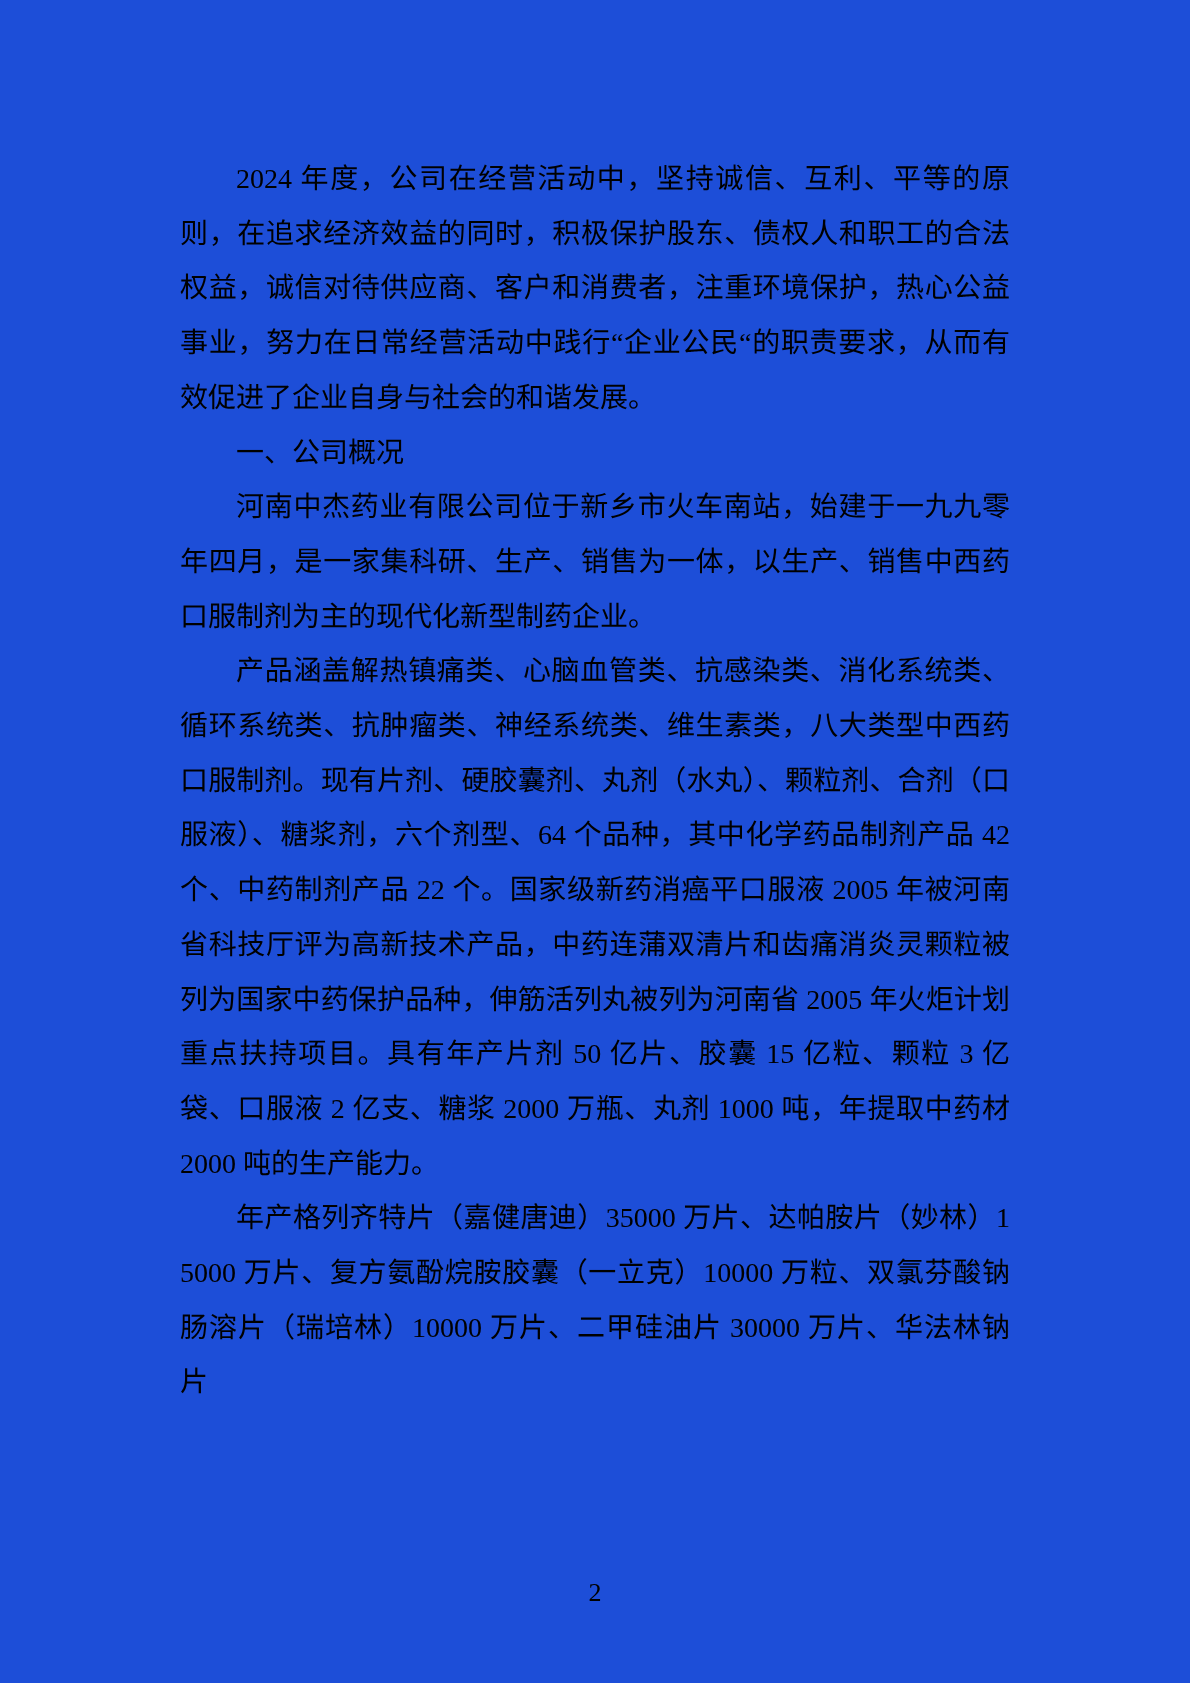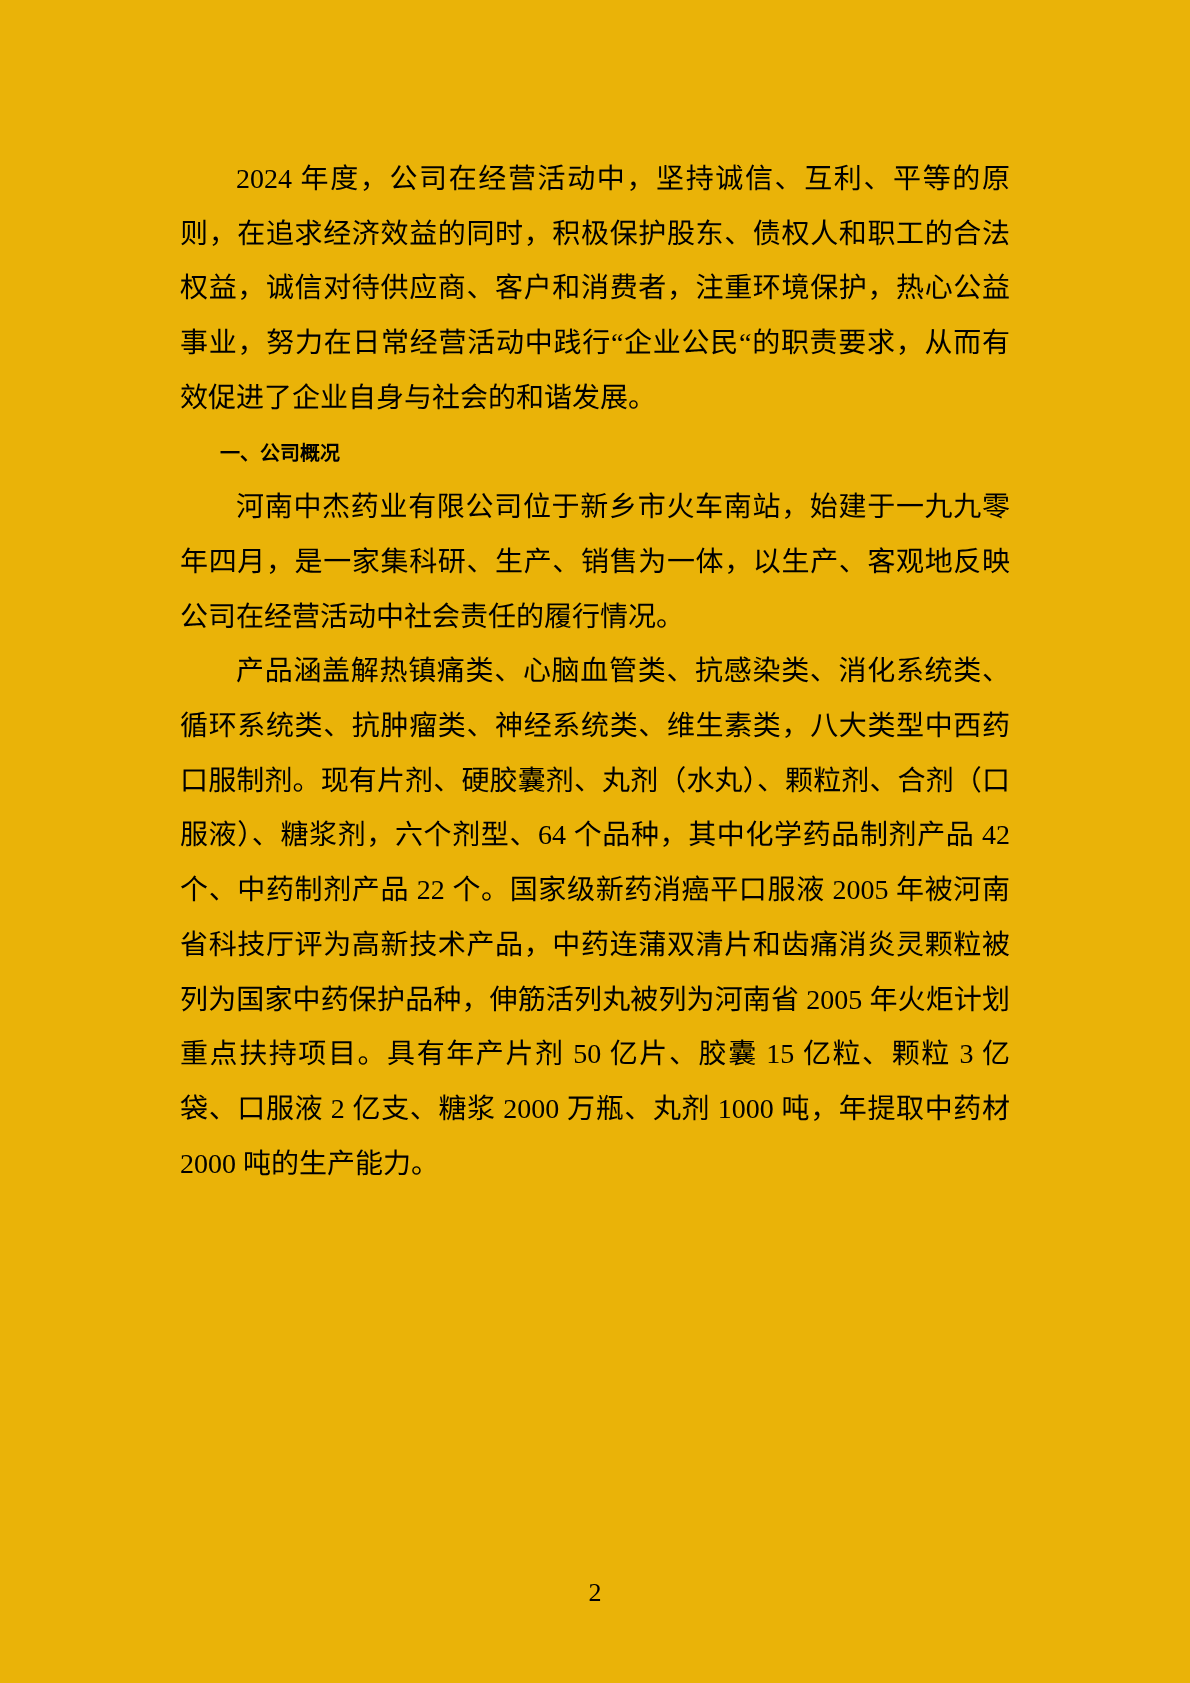--- a/index.html
+++ b/index.html
@@ -4,21 +4,21 @@
 <style>
   html, body {
     margin: 0;
     padding: 0;
     background: #ffffff;
   }
   .page {
     position: relative;
     width: 1190px;
     height: 1683px;
-    background: #eab308;
+    background: #1d4ed8;
     overflow: hidden;
     font-family: "Liberation Serif", "DejaVu Serif", serif;
     color: #000000;
   }
   .content {
     position: absolute;
     top: 152px;
     left: 180px;
     width: 830px;
     font-size: 28px;
@@ -29,39 +29,40 @@
   .para {
     margin: 0;
     padding: 0;
     text-indent: 2em;
     word-break: break-all;
   }
   .heading {
     margin: 0;
     padding: 0;
     text-indent: 2em;
-    font-weight: bold;
-    font-size: 20px;
+    font-weight: normal;
+    font-size: 28px;
     line-height: 54.7px;
   }
   .footer {
     position: absolute;
     top: 1578px;
     left: 0;
     width: 100%;
     text-align: center;
     font-size: 26px;
     line-height: 30px;
   }
 </style>
 </head>
 <body>
 
 <div class="page">
   <div class="content">
     <p class="para">2024 年度，公司在经营活动中，坚持诚信、互利、平等的原则，在追求经济效益的同时，积极保护股东、债权人和职工的合法权益，诚信对待供应商、客户和消费者，注重环境保护，热心公益事业，努力在日常经营活动中践行“企业公民“的职责要求，从而有效促进了企业自身与社会的和谐发展。</p>
     <h2 class="heading">一、公司概况</h2>
-    <p class="para">河南中杰药业有限公司位于新乡市火车南站，始建于一九九零年四月，是一家集科研、生产、销售为一体，以生产、客观地反映公司在经营活动中社会责任的履行情况。</p>
+    <p class="para">河南中杰药业有限公司位于新乡市火车南站，始建于一九九零年四月，是一家集科研、生产、销售为一体，以生产、销售中西药口服制剂为主的现代化新型制药企业。</p>
     <p class="para">产品涵盖解热镇痛类、心脑血管类、抗感染类、消化系统类、循环系统类、抗肿瘤类、神经系统类、维生素类，八大类型中西药口服制剂。现有片剂、硬胶囊剂、丸剂（水丸）、颗粒剂、合剂（口服液）、糖浆剂，六个剂型、64 个品种，其中化学药品制剂产品 42 个、中药制剂产品 22 个。国家级新药消癌平口服液 2005 年被河南省科技厅评为高新技术产品，中药连蒲双清片和齿痛消炎灵颗粒被列为国家中药保护品种，伸筋活列丸被列为河南省 2005 年火炬计划重点扶持项目。具有年产片剂 50 亿片、胶囊 15 亿粒、颗粒 3 亿袋、口服液 2 亿支、糖浆 2000 万瓶、丸剂 1000 吨，年提取中药材 2000 吨的生产能力。</p>
+    <p class="para">年产格列齐特片（嘉健唐迪）35000 万片、达帕胺片（妙林）15000 万片、复方氨酚烷胺胶囊（一立克）10000 万粒、双氯芬酸钠肠溶片（瑞培林）10000 万片、二甲硅油片 30000 万片、华法林钠片</p>
   </div>
 
   <div class="footer">2</div>
 </div>
 
 </body></html>

